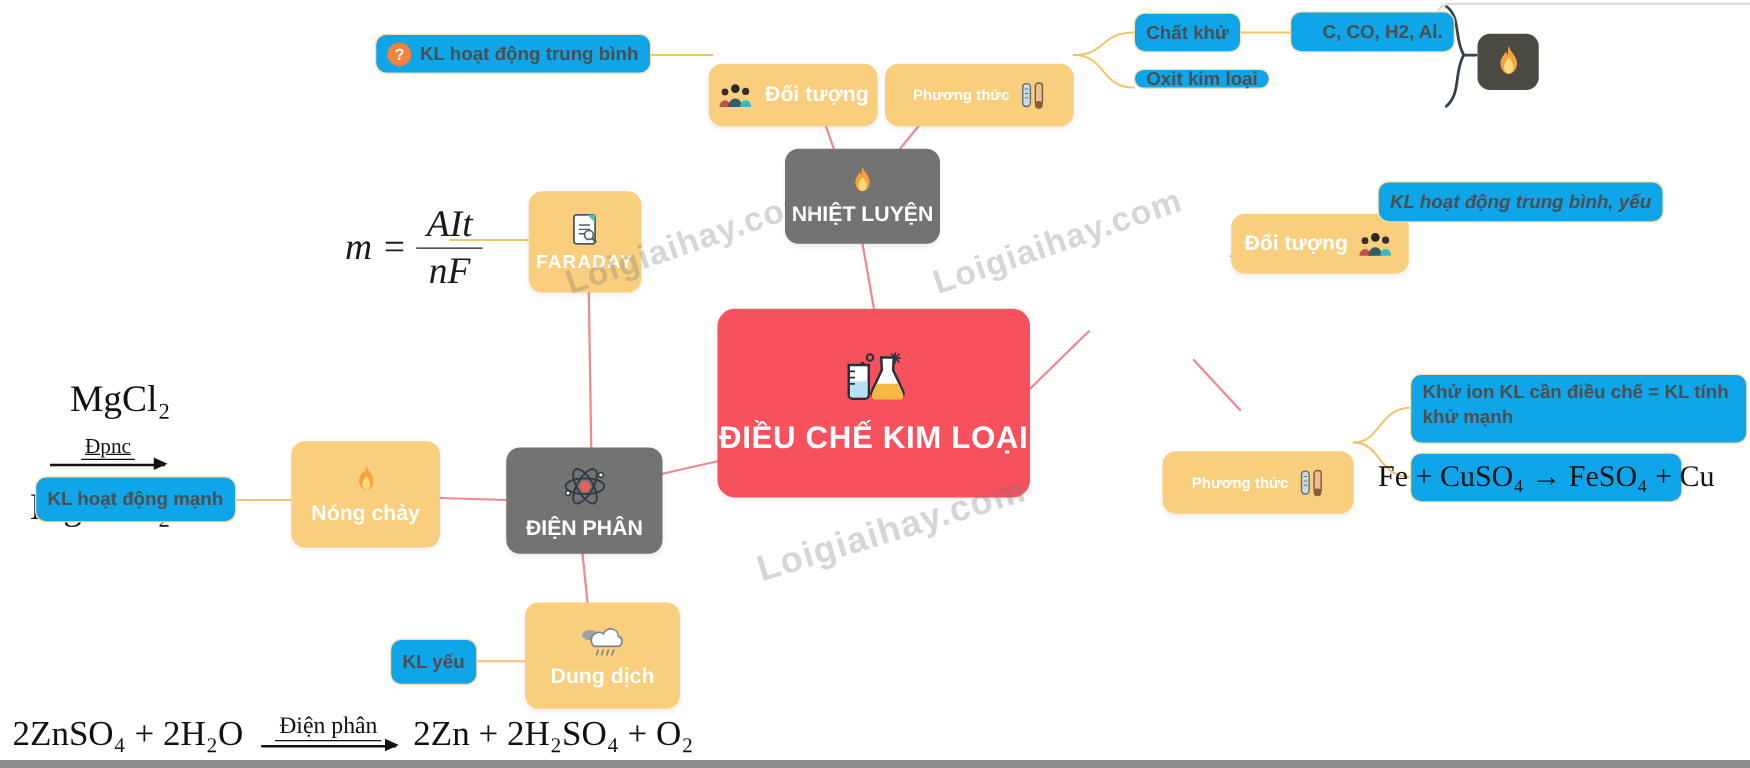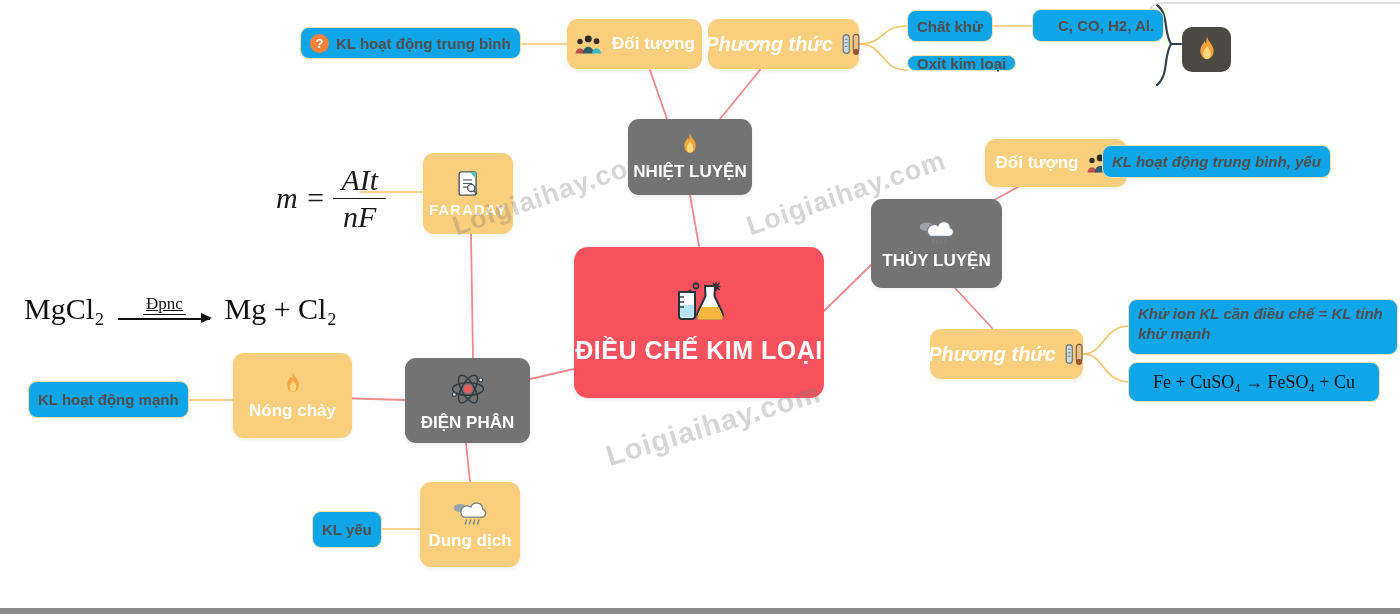--- a/index.html
+++ b/index.html
@@ -2,33 +2,33 @@
 <html><head>
 <meta charset="utf-8">
 <style>
   html,body{margin:0;padding:0;background:#fff;}
   #stage{position:relative;width:1400px;height:614px;background:#fff;overflow:hidden;
          font-family:"Liberation Sans",sans-serif;}
   #wires{position:absolute;left:0;top:0;z-index:1;}
   .node{position:absolute;z-index:2;display:flex;align-items:center;justify-content:center;
         border-radius:11px;box-sizing:border-box;box-shadow:0 2px 4px rgba(0,0,0,.07);}
   .node.col{flex-direction:column;gap:4px;}
-  .node.row{flex-direction:row;gap:8px;}
+  .node.row{flex-direction:row;gap:8px;margin-top:32px;}
   .yellow{background:#F9CF7D;}
   .blue{background:#737373;}
   .red{background:#F7515E;border-radius:14px;}
   .node-label{color:#fff;font-weight:bold;white-space:nowrap;}
   .lbl-17{font-size:17px;}
-  .lbl-16{font-size:20px;font-style:italic;}
+  .lbl-16{font-size:12px;}
   .lbl-15{font-size:15px;letter-spacing:1px;}
   .root-label{font-size:25px;color:#fff;font-weight:bold;letter-spacing:.5px;white-space:nowrap;}
   .note{position:absolute;z-index:2;display:flex;align-items:center;gap:7px;background:#0ea5e9;
         border:1.6px solid #FBDFA6;border-radius:9px;color:#4E4E4E;font-weight:600;
         font-size:15px;padding:4px 9px;box-sizing:border-box;white-space:nowrap;}
-  .note.wrap{white-space:normal;align-items:flex-start;font-style:italic;}
+  .note.wrap{white-space:normal;align-items:flex-start;}
   .note.serif{font-family:"Liberation Serif",serif;font-weight:normal;color:#111;}
   .qicon{width:19px;height:19px;border-radius:50%;background:#F5813B;color:#fff;font-weight:bold;
          font-size:13px;display:flex;align-items:center;justify-content:center;flex:0 0 auto;}
   .firebox{position:absolute;z-index:2;background:#4A4A43;border-radius:10px;display:flex;
            align-items:center;justify-content:center;}
   .eq{position:absolute;z-index:2;display:flex;align-items:flex-end;gap:10px;
       font-family:"Liberation Serif",serif;color:#111;}
   .rxn-arrow{display:inline-flex;flex-direction:column;align-items:center;margin:0 4px 6px 4px;}
   .rxn-arrow-label{font-family:"Liberation Serif",serif;border-bottom:1.4px solid #111;
                    line-height:1.15;padding:0 3px;}
@@ -159,35 +159,20 @@
         <line x1="7" y1="17" x2="12" y2="17" stroke="#27333B" stroke-width="1.4"></line>
         <line x1="7" y1="22" x2="12" y2="22" stroke="#27333B" stroke-width="1.4"></line>
         <line x1="7" y1="27" x2="12" y2="27" stroke="#27333B" stroke-width="1.4"></line>
         <path d="M33,6 h10 l-0.5,10 l8,17 a4,4 0 0 1 -3.6,5.7 h-17.8 a4,4 0 0 1 -3.6,-5.7 l8,-17 Z" fill="#FFF" stroke="#27333B" stroke-width="2"></path>
         <path d="M29.5,27 l-4,8.5 a3,3 0 0 0 2.7,4.3 h19.6 a3,3 0 0 0 2.7,-4.3 l-4,-8.5 Z" fill="#F6B840"></path>
       </svg>
     </span>
     <span class="root-label">ĐIỀU CHẾ KIM LOẠI</span>
   </div>
 
-  <div class="node col blue" style="left:871px;top:199px;width:131px;height:89px;">
-    <span class="icon">
-      <svg viewBox="0 0 44 34" width="38" height="30">
-        <ellipse cx="10" cy="11" rx="8" ry="5" fill="#9AA3A9"></ellipse>
-        <path d="M14,22 h22 a5,5 0 0 0 1.5,-9.8 a7.5,7.5 0 0 0 -14.5,-2.5 A6,6 0 0 0 14,22 Z" fill="#FDFEFE" stroke="#78828A" stroke-width="1.6"></path>
-        <g stroke="#78828A" stroke-width="1.5">
-          <line x1="18" y1="25" x2="16" y2="31"></line>
-            <line x1="23" y1="25" x2="21" y2="31"></line>
-          <line x1="28" y1="25" x2="26" y2="31"></line>
-            <line x1="33" y1="25" x2="31" y2="31"></line>
-        </g>
-      </svg>
-    </span>
-    <span class="node-label lbl-17">THỦY LUYỆN</span>
-  </div>
 
   <div class="node row yellow" style="left:985px;top:139px;width:142px;height:48px;">
     <span class="node-label lbl-17">Đối tượng</span>
     <span class="icon">
       <svg viewBox="0 0 40 28" width="30" height="21">
         <circle cx="8" cy="10" r="3.6" fill="#3A2E2A"></circle>
           <path d="M2,26 a6,7 0 0 1 12,0 Z" fill="#C0504B"></path>
         <circle cx="19" cy="6.5" r="4.6" fill="#2E2724"></circle>
           <path d="M11.5,26 a7.5,9 0 0 1 15,0 Z" fill="#2F5D68"></path>
         <circle cx="30" cy="9.5" r="3.8" fill="#3A2E2A"></circle>
@@ -210,21 +195,21 @@
         <line x1="4.5" y1="15" x2="7.5" y2="15" stroke="#5E7078"></line>
         <rect x="14" y="1.5" width="6.5" height="20" rx="3" fill="#E9C08E" stroke="#7C5A42" stroke-width="1.3"></rect>
         <circle cx="17.2" cy="21.5" r="3" fill="#A2552F" stroke="#7C5A42" stroke-width="1"></circle>
       </svg>
     </span>
   </div>
 
   <div class="note wrap" style="left:1128px;top:299px;width:270px;height:56px;line-height:1.35;">
     <span>Khử ion KL cần điều chế = KL tính khử mạnh</span>
   </div>
-  <div class="note serif" style="left:1128px;top:362px;width:252px;height:40px;justify-content:center;font-size:18px;">
+  <div class="note serif" style="left:1128px;top:362px;width:218px;height:40px;justify-content:center;font-size:24px;">
     <span>Fe + CuSO₄ → FeSO₄ + Cu</span>
   </div>
 
   <div class="formula" style="left:276px;top:164px;">
     <span>m =</span>
     <span class="frac">
       <span class="num">AIt</span>
       <span class="den">nF</span>
     </span>
   </div>
@@ -237,21 +222,21 @@
         <line x1="8" y1="11" x2="18" y2="11" stroke="#4E5A63" stroke-width="1.3"></line>
         <line x1="8" y1="15" x2="18" y2="15" stroke="#4E5A63" stroke-width="1.3"></line>
         <line x1="8" y1="19" x2="13" y2="19" stroke="#4E5A63" stroke-width="1.3"></line>
         <circle cx="17" cy="20" r="4" fill="rgba(255,255,255,.6)" stroke="#4E5A63" stroke-width="1.5"></circle>
         <line x1="20" y1="23" x2="23.5" y2="26.5" stroke="#4E5A63" stroke-width="2"></line>
       </svg>
     </span>
     <span class="node-label lbl-15">FARADAY</span>
   </div>
 
-  <div class="eq" style="left:24px;top:292px;font-size:30px;">
+  <div class="eq" style="left:24px;top:303px;font-size:30px;flex-direction:column;">
     <span>MgCl₂</span>
     <span class="rxn-arrow" style="min-width:92px;text-decoration:underline;">
       <span class="rxn-arrow-label" style="font-size:17px;">Đpnc</span>
       <span class="rxn-arrow-line"></span>
     </span>
     <span>Mg + Cl₂</span>
   </div>
 
   <div class="note" style="left:28px;top:381px;height:37px;">
     <span>KL hoạt động mạnh</span>
@@ -280,31 +265,39 @@
         <circle cx="7" cy="28" r="2.1" fill="#fff" stroke="#2F3A40" stroke-width="1.3"></circle>
       </svg>
     </span>
     <span class="node-label lbl-17">ĐIỆN PHÂN</span>
   </div>
 
   <div class="note" style="left:312px;top:511px;height:37px;">
     <span>KL yếu</span>
   </div>
 
-  <div class="node col yellow" style="left:420px;top:482px;width:100px;height:85px;">
+  <div class="node col yellow" style="left:420px;top:482px;width:124px;height:85px;">
     <span class="icon">
       <svg viewBox="0 0 44 34" width="36" height="28">
         <ellipse cx="10" cy="11" rx="8" ry="5" fill="#9AA3A9"></ellipse>
         <path d="M14,22 h22 a5,5 0 0 0 1.5,-9.8 a7.5,7.5 0 0 0 -14.5,-2.5 A6,6 0 0 0 14,22 Z" fill="#FDFEFE" stroke="#78828A" stroke-width="1.6"></path>
         <g stroke="#78828A" stroke-width="1.5">
           <line x1="18" y1="25" x2="16" y2="31"></line>
             <line x1="23" y1="25" x2="21" y2="31"></line>
           <line x1="28" y1="25" x2="26" y2="31"></line>
             <line x1="33" y1="25" x2="31" y2="31"></line>
         </g>
       </svg>
     </span>
     <span class="node-label lbl-17">Dung dịch</span>
   </div>
 
+  <div class="eq" style="left:10px;top:570px;font-size:28px;">
+    <span>2ZnSO₄ + 2H₂O</span>
+    <span class="rxn-arrow" style="min-width:108px;">
+      <span class="rxn-arrow-label" style="font-size:19px;">Điện phân</span>
+      <span class="rxn-arrow-line"></span>
+    </span>
+    <span>2Zn + 2H₂SO₄ + O₂</span>
+  </div>
 
   <div class="bottombar"></div>
 </div>
 
 </body></html>

